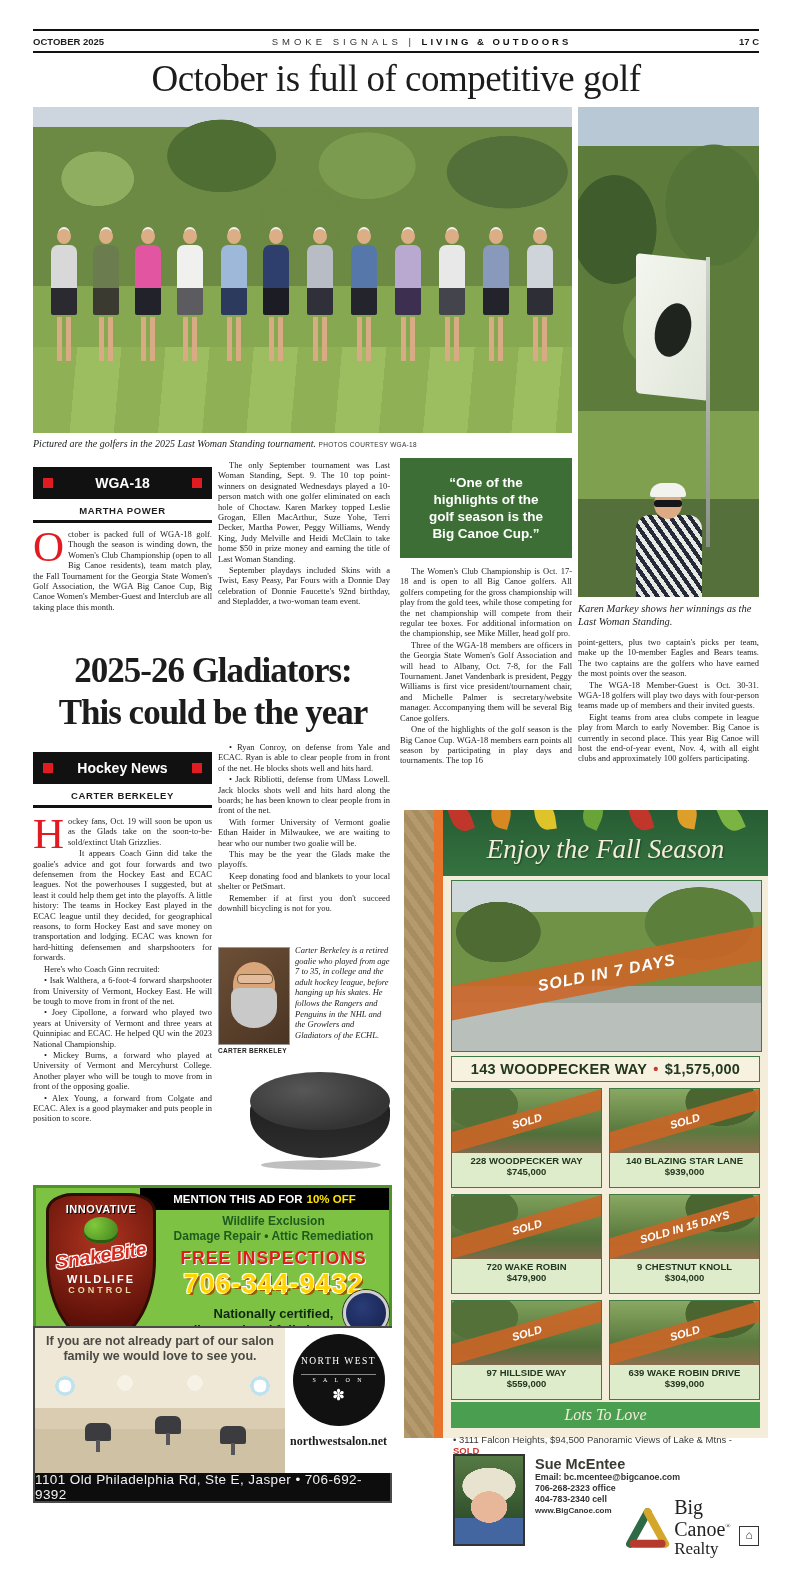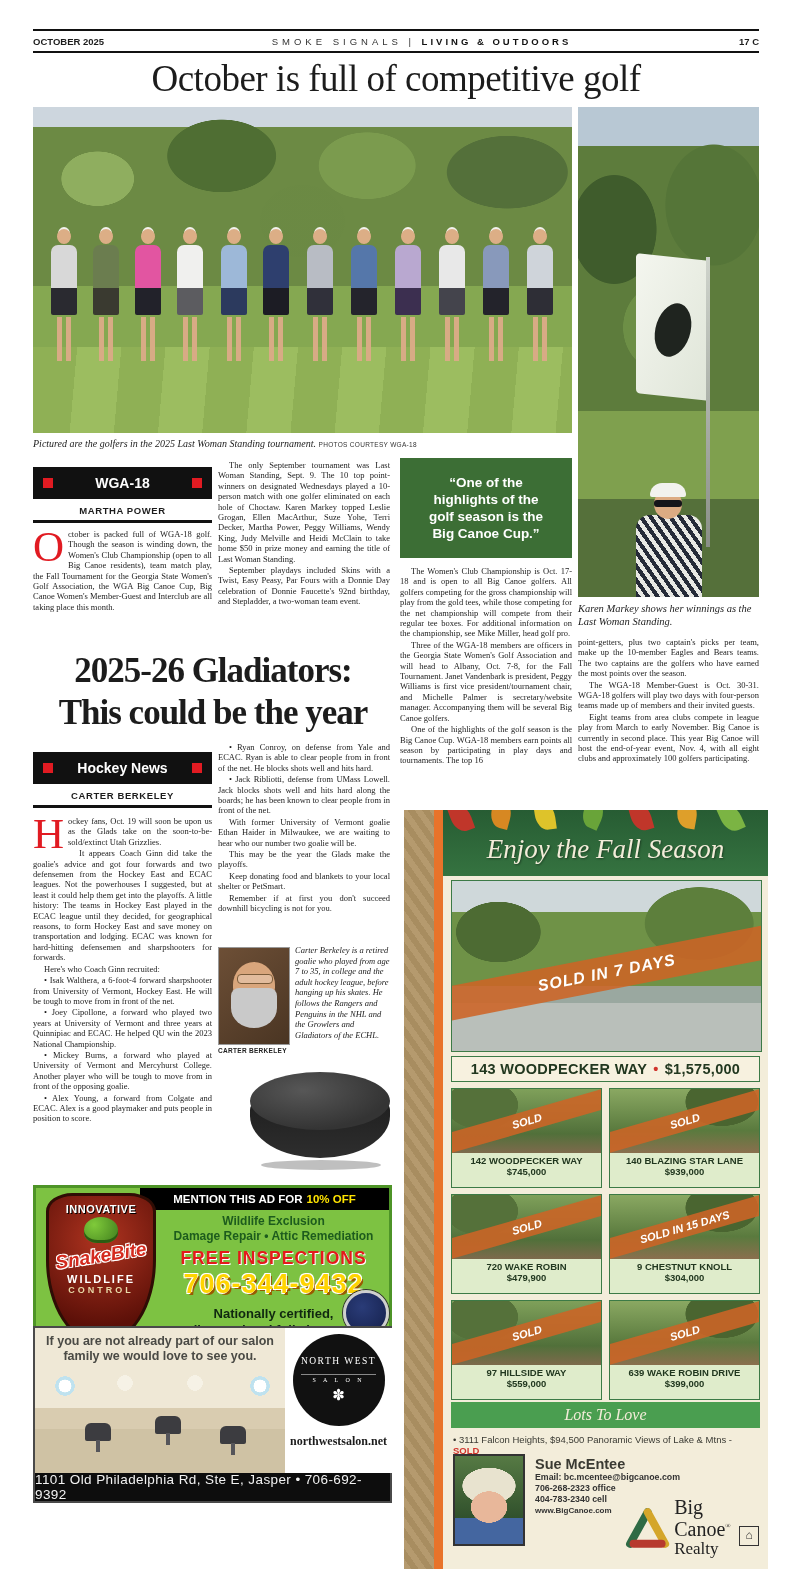--- a/index.html
+++ b/index.html
@@ -126,21 +126,21 @@
   .salon-right{position:absolute;left:250px;top:0;width:107px;height:145px;background:#fff;text-align:center;}
   .salon-circle{margin:6px auto 0;width:92px;height:92px;border-radius:50%;background:#111;color:#fff;display:flex;flex-direction:column;align-items:center;justify-content:center;}
   .salon-circle .n1{font-size:9.5px;letter-spacing:1.5px;border-bottom:1px solid #888;padding-bottom:8px;}
   .salon-circle .n2{font-size:6px;letter-spacing:3px;margin-top:2px;}
   .salon-circle .orn{font-size:15px;margin-top:3px;}
   .salon-web{margin-top:8px;font-weight:bold;font-size:12px;}
   .salon-bar{position:absolute;left:0;bottom:0;width:100%;height:28px;background:#0d0d0d;color:#f2f2f2;
     font-family:var(--sans);font-size:13.5px;display:flex;align-items:center;justify-content:center;letter-spacing:.4px;}
 
   
-  .ad-realty{left:404px;top:810px;width:364px;height:759px;}
+  .ad-realty{left:404px;top:810px;width:364px;height:628px;}
   .r-stripe-tan{position:absolute;left:0;top:0;width:30px;height:100%;background:repeating-linear-gradient(55deg,#b59a6e 0 6px,#a88d60 6px 12px);}
   .r-stripe-orange{position:absolute;left:30px;top:0;width:9px;height:100%;background:#e8732a;}
   .r-body{position:absolute;left:39px;top:0;width:325px;height:100%;background:var(--cream);}
   .r-banner{position:absolute;left:0;top:0;width:100%;height:66px;background:linear-gradient(#275c33,#357340);overflow:hidden;}
   .r-banner .script{position:absolute;left:0;top:24px;width:100%;text-align:center;font-style:italic;font-size:27px;color:#f3ecd9;font-family:var(--serif);text-shadow:1px 1px 2px rgba(0,0,0,.4);}
   .leaf{position:absolute;width:20px;height:28px;border-radius:0 60% 0 60%;opacity:.95;}
   .r-featured{position:absolute;left:8px;top:70px;width:309px;height:170px;border:1px solid #3c7a46;
     background:
       radial-gradient(70px 50px at 15% 30%,#4d6b33 0 60%,transparent 61%),
       radial-gradient(90px 60px at 80% 25%,#5d7f3c 0 60%,transparent 61%),
@@ -373,21 +373,21 @@
         <span>143 WOODPECKER WAY</span>
         <span class="rdot">•</span>
         <span>$1,575,000</span>
       </div>
 
       <div class="r-grid-cell" style="left:8px;top:278px;">
         <div class="ph">
             <div class="ribbon">SOLD</div>
           </div>
         <div class="lbl">
-            <div class="a">142 WOODPECKER WAY</div>
+            <div class="a">228 WOODPECKER WAY</div>
             <div class="p">$745,000</div>
           </div>
       </div>
       <div class="r-grid-cell" style="left:166px;top:278px;">
         <div class="ph">
             <div class="ribbon">SOLD</div>
           </div>
         <div class="lbl">
             <div class="a">140 BLAZING STAR LANE</div>
             <div class="p">$939,000</div>

